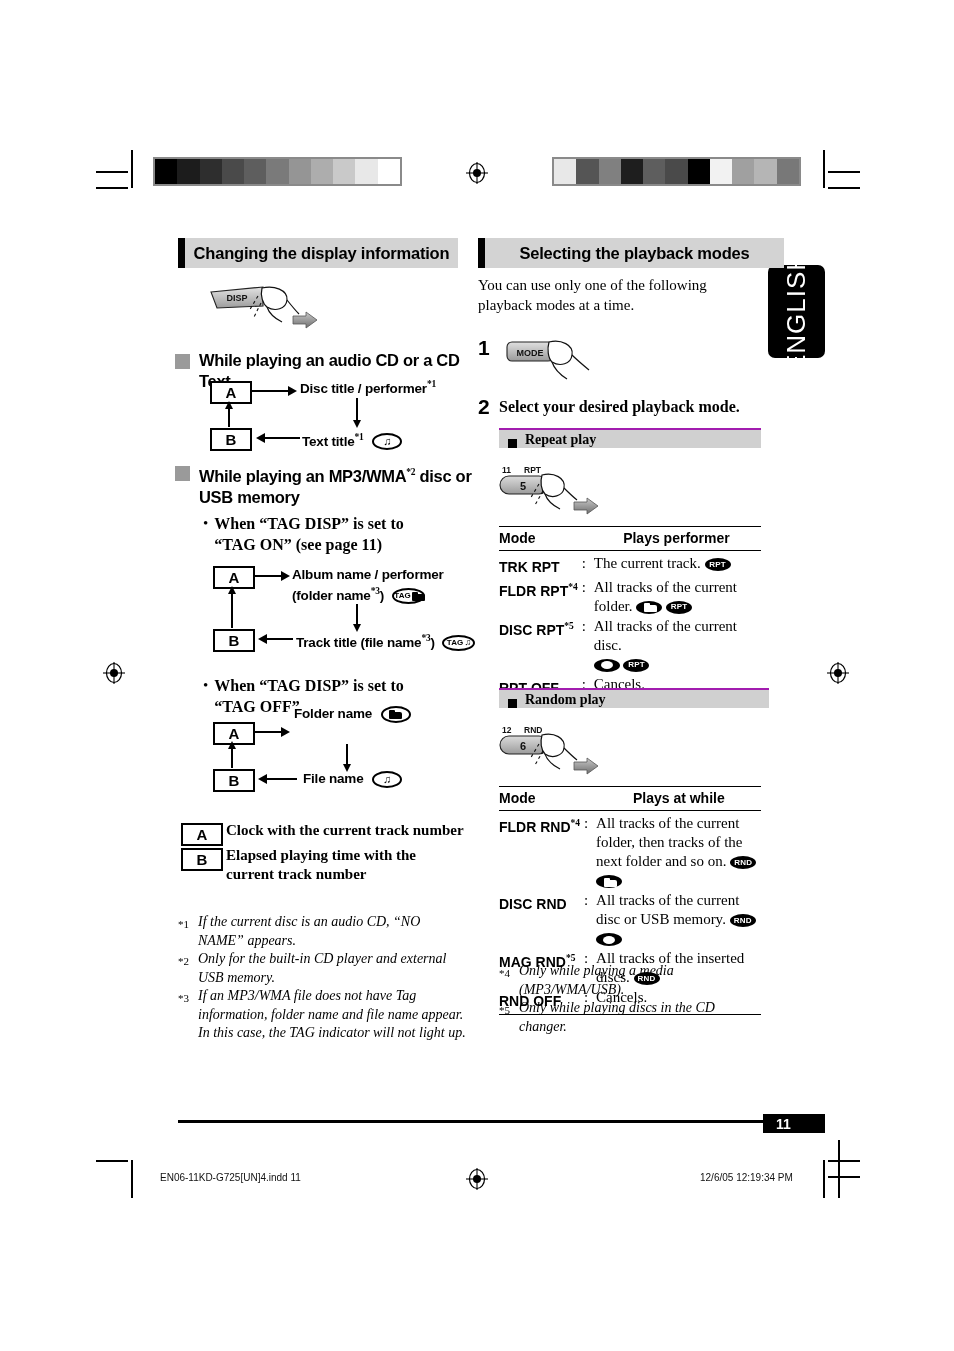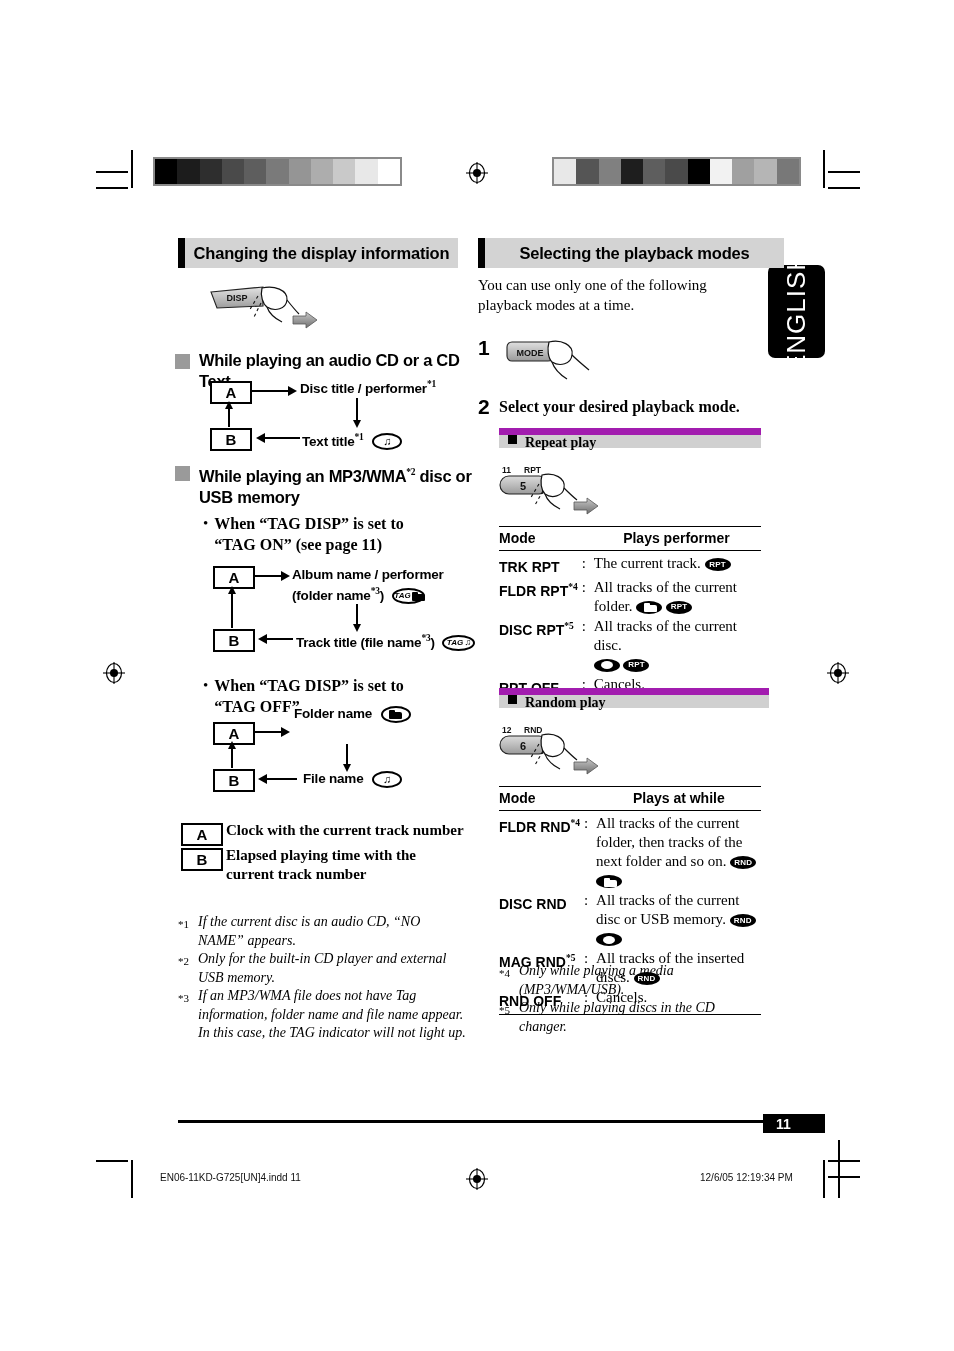--- a/index.html
+++ b/index.html
@@ -62,42 +62,42 @@
   .ah-down{border-left:4.5px solid transparent;border-right:4.5px solid transparent;border-top:8px solid #000;}
   .ah-up{border-left:4.5px solid transparent;border-right:4.5px solid transparent;border-bottom:8px solid #000;}
 
   
   .oval{display:inline-flex;align-items:center;justify-content:center;gap:1px;
       border:2px solid #000;border-radius:50%/50%;box-sizing:border-box;
       vertical-align:middle;}
   .oval.solid{background:#000;color:#fff;border-color:#000;}
   .oval .lbl{font-family:"Liberation Sans",sans-serif;font-weight:bold;
       font-size:8px;letter-spacing:.2px;line-height:1;}
-  .oval.outline .lbl{color:#000;font-style:italic;}
+  .oval.outline .lbl{color:#000;}
 
   .ic-folder{display:inline-block;width:13px;height:9px;position:relative;}
   .ic-folder::before{content:"";position:absolute;left:0;top:2px;width:13px;height:7px;
       background:currentColor;border-radius:1px 2px 1px 1px;}
   .ic-folder::after{content:"";position:absolute;left:0;top:0;width:6px;height:3px;
       background:currentColor;border-radius:1px 1px 0 0;}
   .ic-disc{display:inline-block;width:14px;height:10px;position:relative;}
   .ic-disc::before{content:"";position:absolute;inset:0;background:currentColor;
       border-radius:50%/50%;}
   .ic-disc::after{content:"";position:absolute;left:5px;top:3.2px;width:3.6px;height:3.2px;
       background:#fff;border-radius:50%;}
   .ic-note{display:inline-block;font-size:11px;line-height:1;}
 
   
   .btn-ill{position:absolute;}
   .btn-ill svg{display:block;}
 
   
   .tbl{position:absolute;}
-  .tbl .bar{background:#d0d0d0;border-top:7px solid #a21caf;height:20px;
-      display:flex;align-items:flex-start;padding-left:9px;box-sizing:border-box;}
+  .tbl .bar{background:#d0d0d0;border-top:2px solid #a21caf;height:20px;
+      display:flex;align-items:flex-end;padding-left:9px;box-sizing:border-box;}
   .tbl .bar .mk{width:9px;height:9px;background:#000;margin-right:8px;}
   .tbl .bar span{font-family:"Liberation Serif",serif;font-weight:bold;font-size:14px;}
   .tbl table{border-collapse:collapse;width:100%;}
   .tbl th{font-family:"Liberation Sans",sans-serif;font-weight:bold;font-size:14px;
       text-align:left;padding:3px 0 4px 0;}
   .tbl td{font-family:"Liberation Serif",serif;font-size:15px;line-height:19px;
       vertical-align:top;padding:0 0 1px 0;}
   .tbl td.mode{font-family:"Liberation Sans",sans-serif;font-weight:bold;
       font-size:14px;white-space:nowrap;padding-right:4px;}
   .tbl td.colon{width:12px;}

